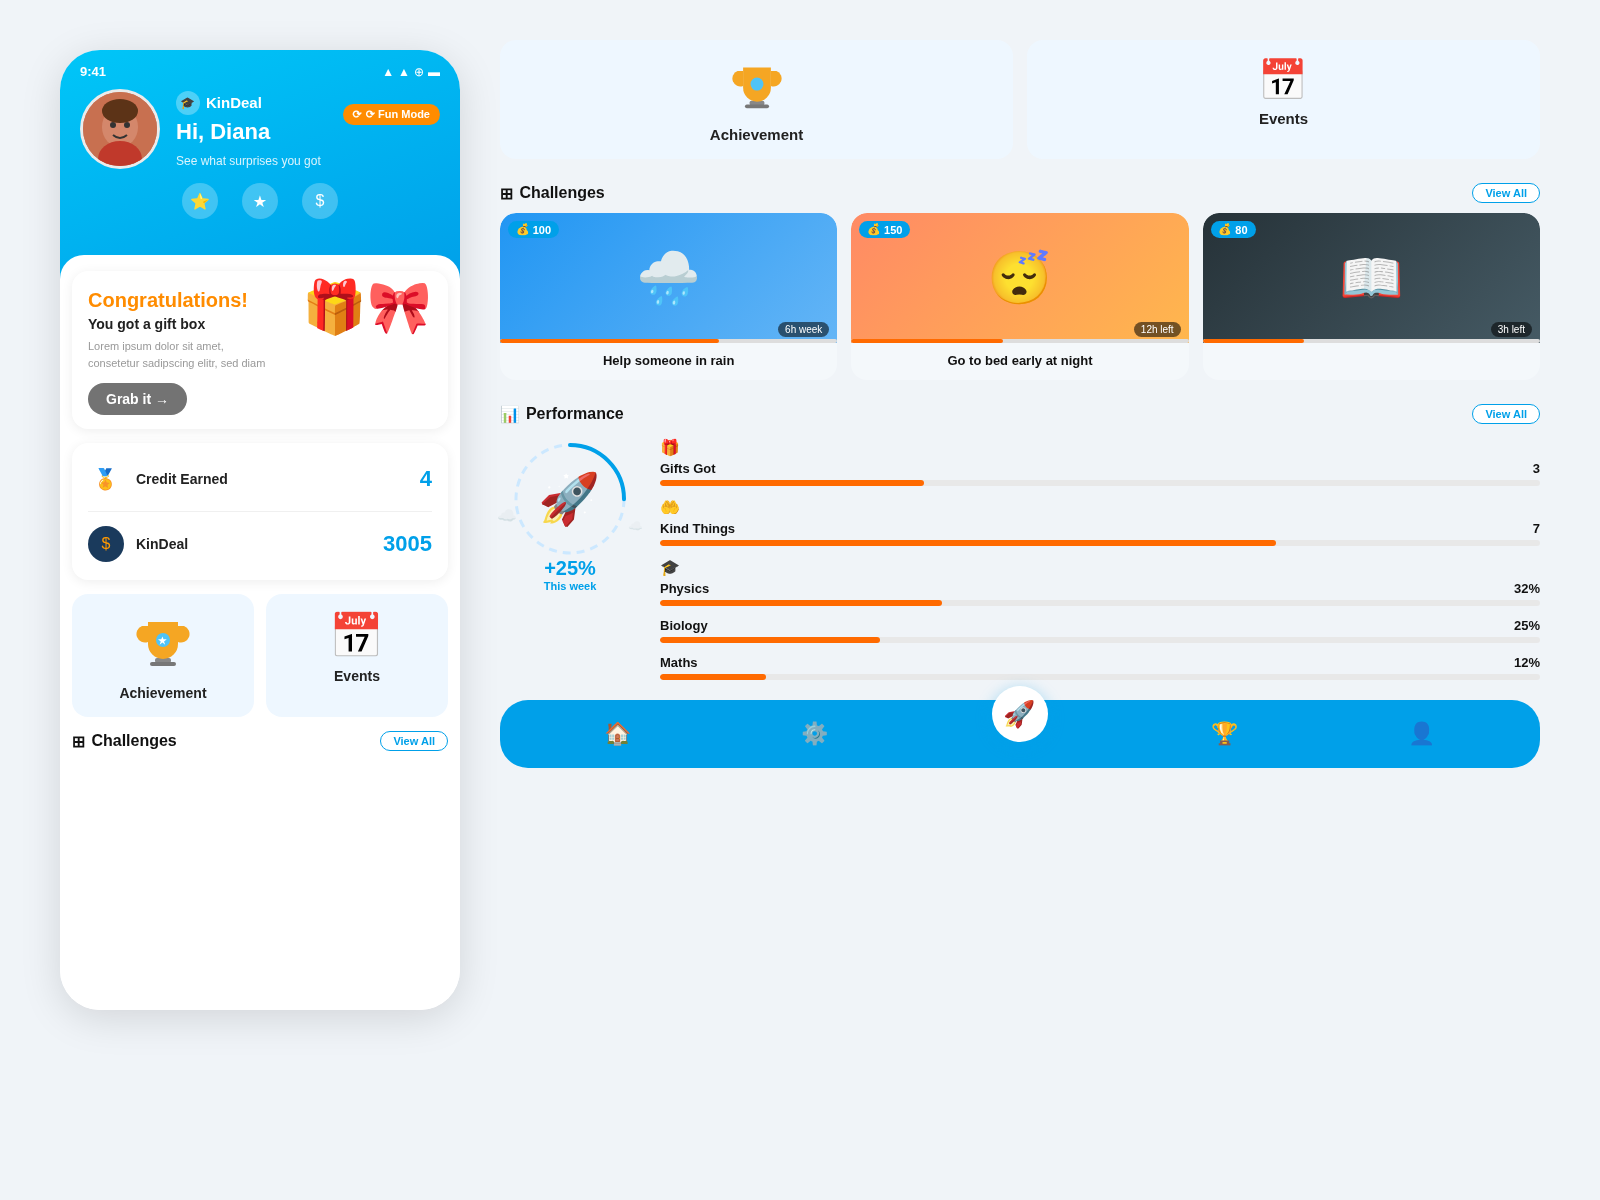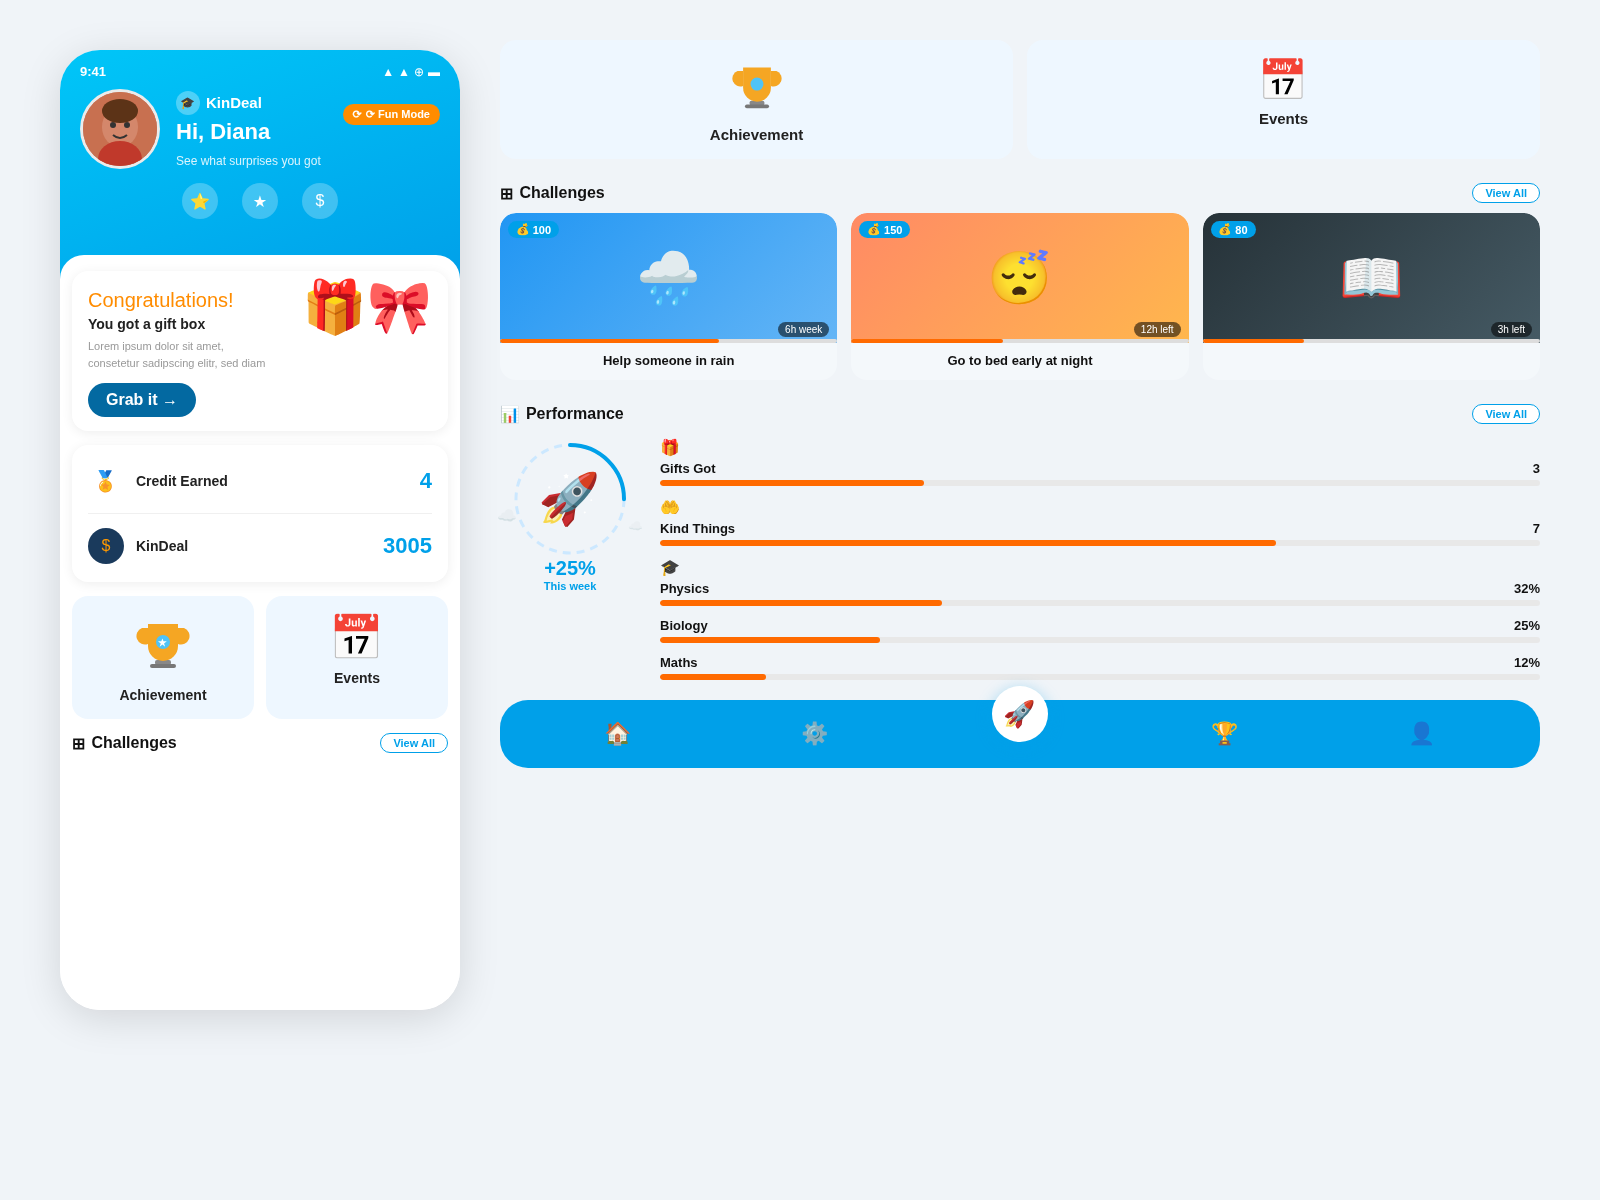--- a/index.html
+++ b/index.html
@@ -178,21 +178,21 @@
       padding: 18px 16px 14px 16px;
       margin: 16px 0 14px 0;
       box-shadow: 0 2px 12px rgba(0,0,0,0.07);
       position: relative;
       overflow: hidden;
     }
 
     .congrats-title {
       color: #ff8c00;
       font-size: 20px;
-      font-weight: 400;
+      font-weight: 700;
       margin-bottom: 4px;
     }
 
     .congrats-subtitle {
       font-size: 14px;
       font-weight: 700;
       color: #222;
       margin-bottom: 6px;
     }
 
@@ -206,26 +206,26 @@
     .gift-img {
       position: absolute;
       right: 16px;
       top: 10px;
       font-size: 52px;
       line-height: 1;
     }
 
     .grab-btn {
       margin-top: 12px;
-      background: #0369a1;
+      background: #737373;
       color: #fff;
       border: none;
       border-radius: 24px;
       padding: 8px 18px;
-      font-size: 16px;
+      font-size: 14px;
       font-weight: 600;
       cursor: pointer;
       display: inline-flex;
       align-items: center;
       gap: 4px;
     }
 
     
     .stats-card {
       background: #fff;

